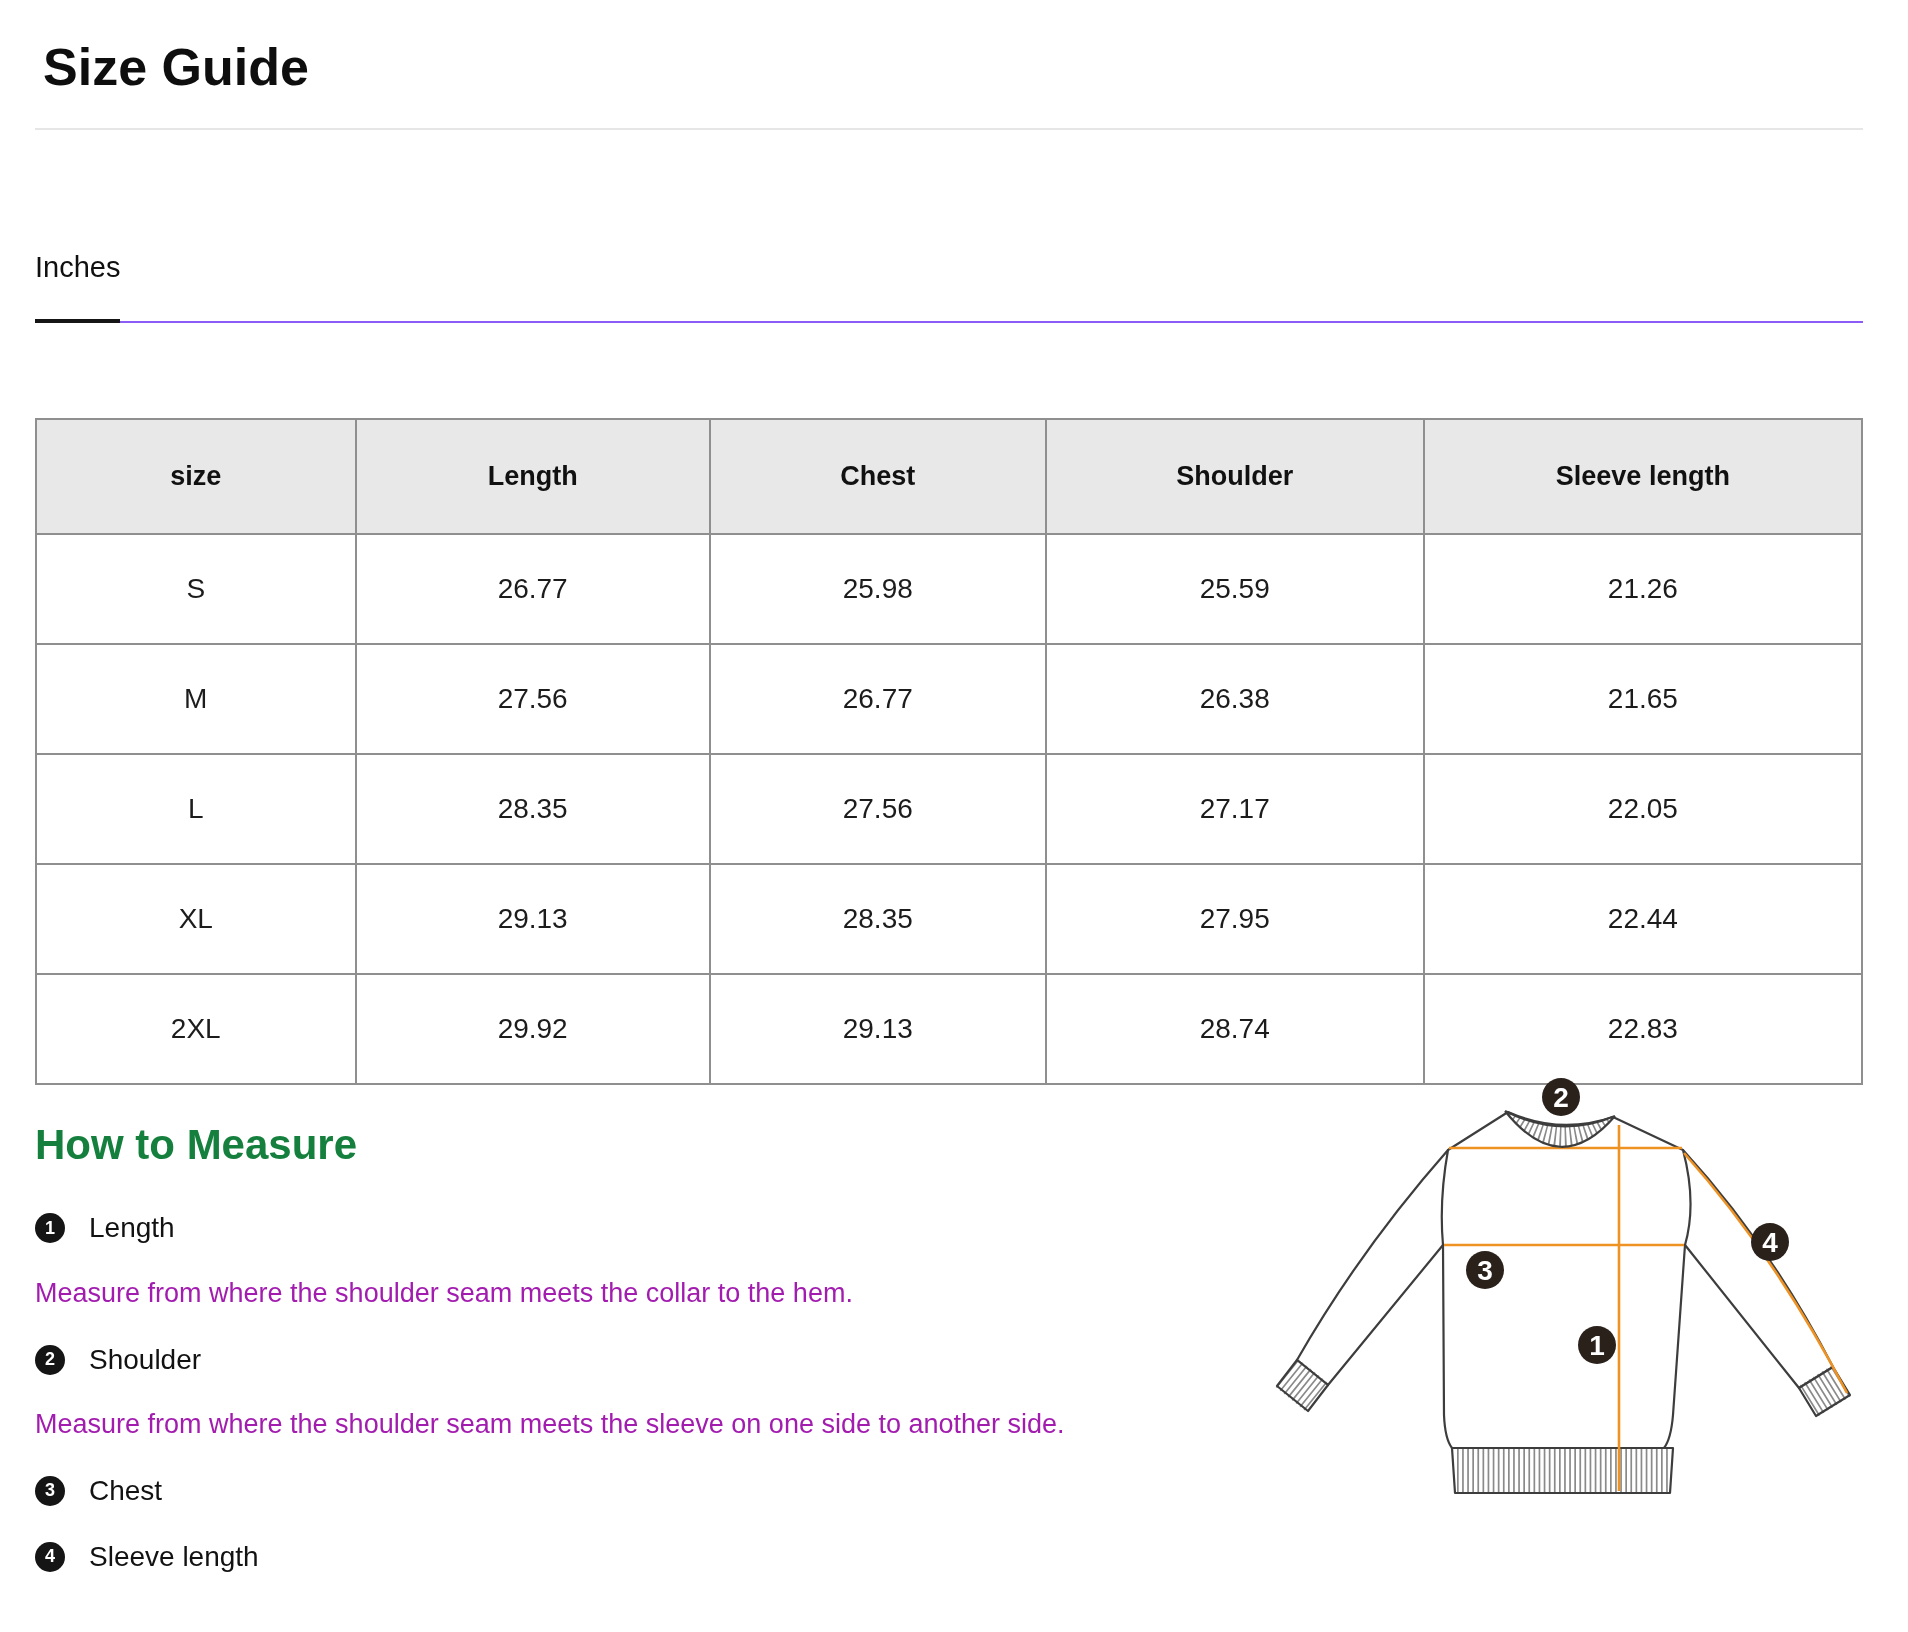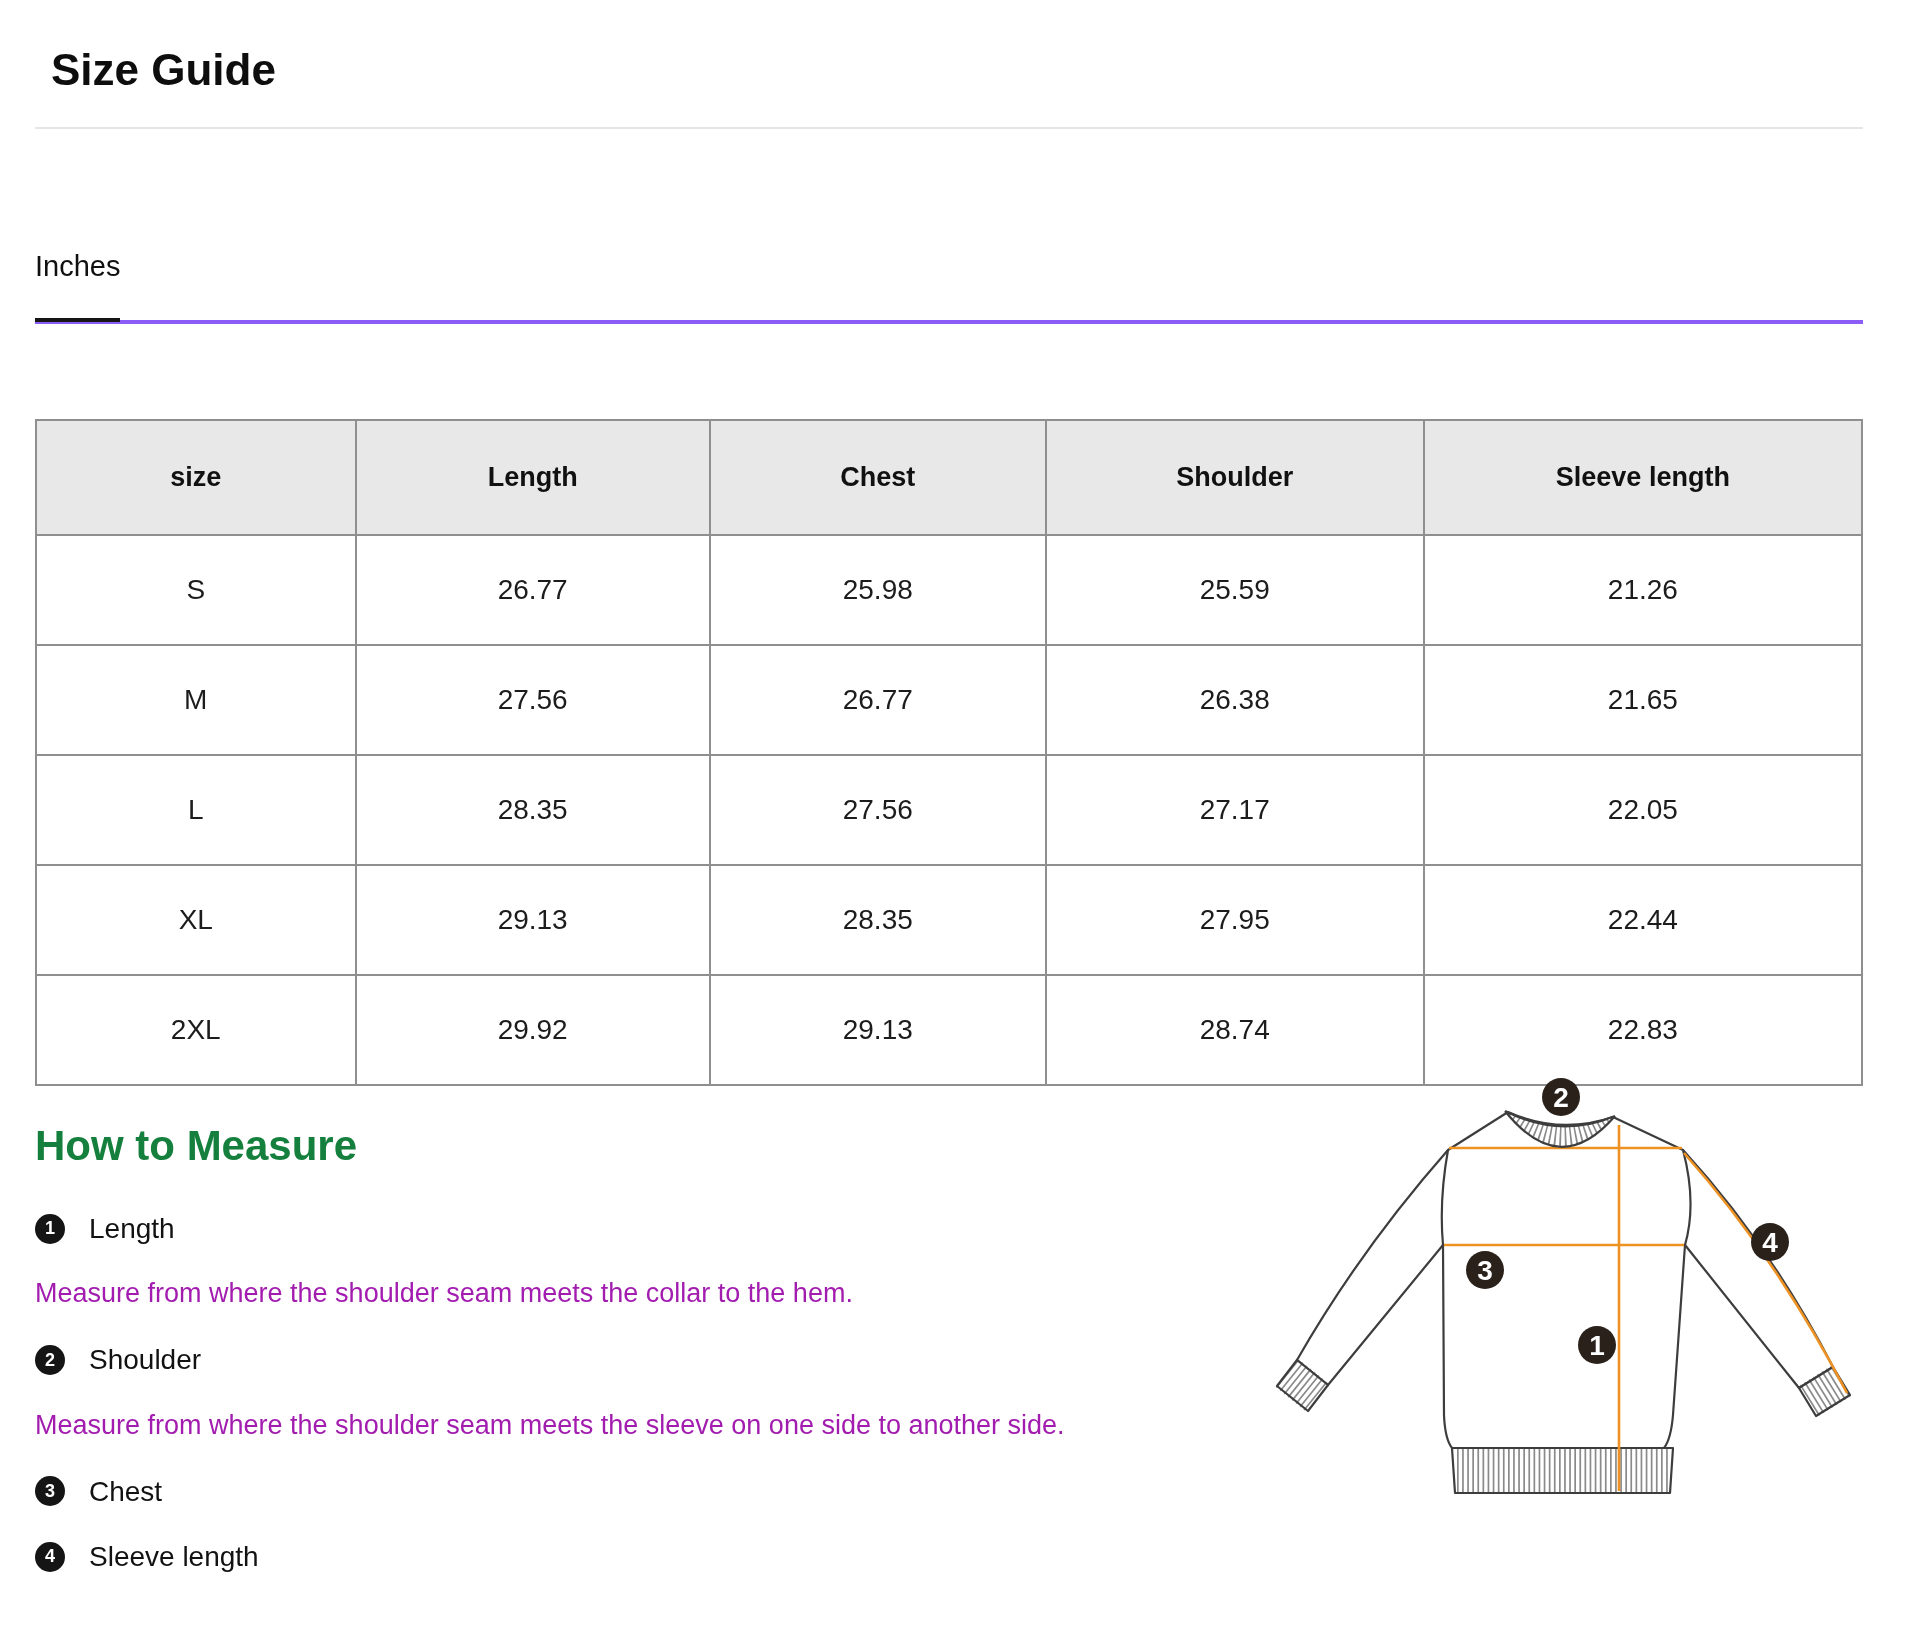--- a/index.html
+++ b/index.html
@@ -1,25 +1,25 @@
 <!DOCTYPE html>
 <html><head>
 <meta charset="utf-8">
 <style>
   html,body{margin:0;padding:0;background:#fff;}
   body{width:1908px;height:1632px;font-family:"Liberation Sans",sans-serif;-webkit-font-smoothing:antialiased;}
   .page{position:relative;width:1908px;height:1632px;background:#ffffff;overflow:hidden;}
   .content{padding:0 45px 0 35px;}
 
   
-  .page-title{margin:16px;padding-top:28px;font-size:44px;line-height:1.2;font-weight:700;color:#0e0e0e;}
+  .page-title{margin:8px;padding-top:28px;font-size:52px;line-height:1.2;font-weight:700;color:#0e0e0e;}
   .title-divider{border:none;border-top:2px solid #e6e6e6;margin:30px 0 0 0;}
 
   
-  .tabbar{margin-top:120px;border-bottom:4px solid #8b5cf6;}
+  .tabbar{margin-top:120px;border-bottom:2px solid #8b5cf6;}
   .tab{position:relative;display:inline-block;font-size:29px;line-height:1.2;color:#101010;padding-bottom:36px;cursor:pointer;}
   .tab.active::after{content:"";position:absolute;left:0;right:0;bottom:-2px;height:4px;background:#151515;}
 
   
   table.size-table{border-collapse:collapse;width:100%;margin-top:95px;table-layout:fixed;}
   .size-table th,.size-table td{border:2px solid #8f8f8f;text-align:center;vertical-align:middle;padding:16px;}
   .size-table th{background:#e8e8e8;height:81px;font-size:27px;font-weight:700;color:#111;}
   .size-table td{height:76px;font-size:28px;font-weight:400;color:#1c1c1c;background:#fff;}
 
   

